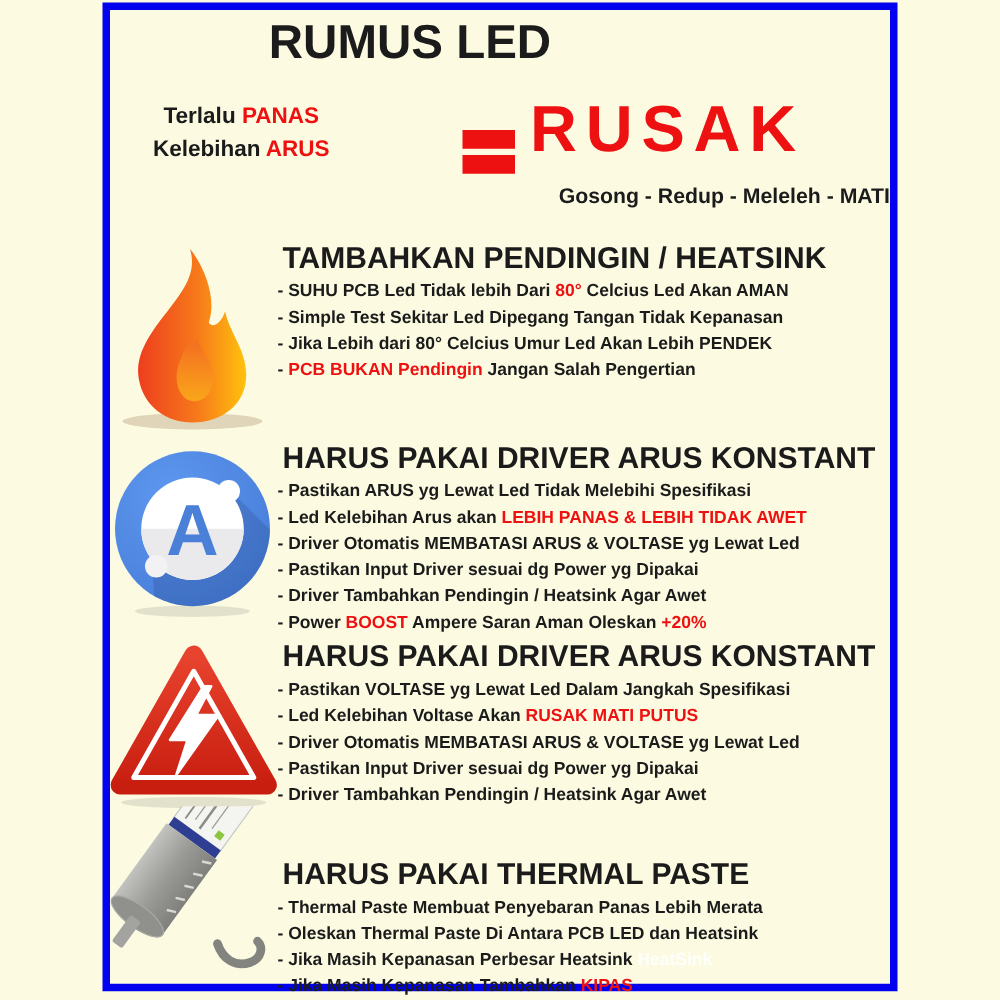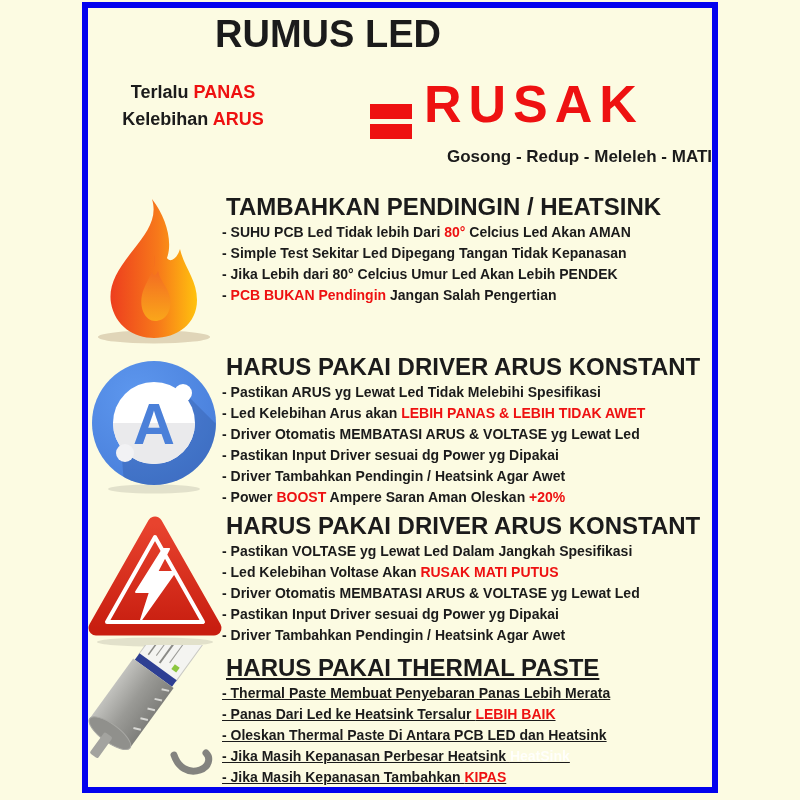--- a/index.html
+++ b/index.html
@@ -23,21 +23,21 @@
   .sr{position:absolute;width:1px;height:1px;overflow:hidden;clip:rect(0 0 0 0);white-space:nowrap;}
   #result-word{left:424px;top:78px;font-size:52px;letter-spacing:7px;line-height:1;color:var(--accent-red,#EE1111);}
   #result-detail{left:420px;top:147px;width:292px;text-align:right;font-size:17px;}
   
   .section-text{position:absolute;left:222px;width:494px;}
   .section-title{font-size:24px;line-height:25px;margin:0 0 3px 4px;font-weight:700;}
   .bullet{font-size:14px;line-height:21px;white-space:nowrap;}
   #text-heatsink{top:194px;}
   #text-current{top:354px;}
   #text-voltage{top:513px;}
-  #text-paste{top:655px;text-decoration:underline;}
+  #text-paste{top:687px;}
   .seg-black{color:var(--text-black,#1B1B1B);}
   .seg-red{color:var(--accent-red,#EE1111);}
   .seg-ghost{color:rgba(255,255,255,0.85);}
   
   #flame-box{left:92px;top:197px;}
   #badge-box{left:90px;top:360px;}
   #warn-box{left:84px;top:508px;}
   #paste-box{left:70px;top:645px;}
   svg{display:block;}
   #badge-letter{font-family:"Liberation Sans","DejaVu Sans",sans-serif;font-weight:700;}
@@ -173,17 +173,16 @@
         <line x1="80" y1="78" x2="87" y2="75"></line>
       </g>
       <rect x="59" y="98" width="10" height="26" rx="2" fill="#A3A39F"></rect>
     </g>
     <path d="M104 110 C108 122 118 129 130 125 C139 122 141 113 136 108" stroke="#83837F" stroke-width="7" fill="none" stroke-linecap="round"></path>
   </svg>
 </div>
 <div class="section-text" id="text-paste">
   <h2 class="section-title">HARUS PAKAI THERMAL PASTE</h2>
   <div class="bullet"><span class="seg-black">- Thermal Paste Membuat Penyebaran Panas Lebih Merata</span></div>
-  <div class="bullet"><span class="seg-black">- Panas Dari Led ke Heatsink Tersalur </span><span class="seg-red">LEBIH BAIK</span></div>
   <div class="bullet"><span class="seg-black">- Oleskan Thermal Paste Di Antara PCB LED dan Heatsink</span></div>
   <div class="bullet"><span class="seg-black">- Jika Masih Kepanasan Perbesar Heatsink </span><span class="seg-ghost">HeatSink</span></div>
   <div class="bullet"><span class="seg-black">- Jika Masih Kepanasan Tambahkan </span><span class="seg-red">KIPAS</span></div>
 </div>
 
 </body></html>

